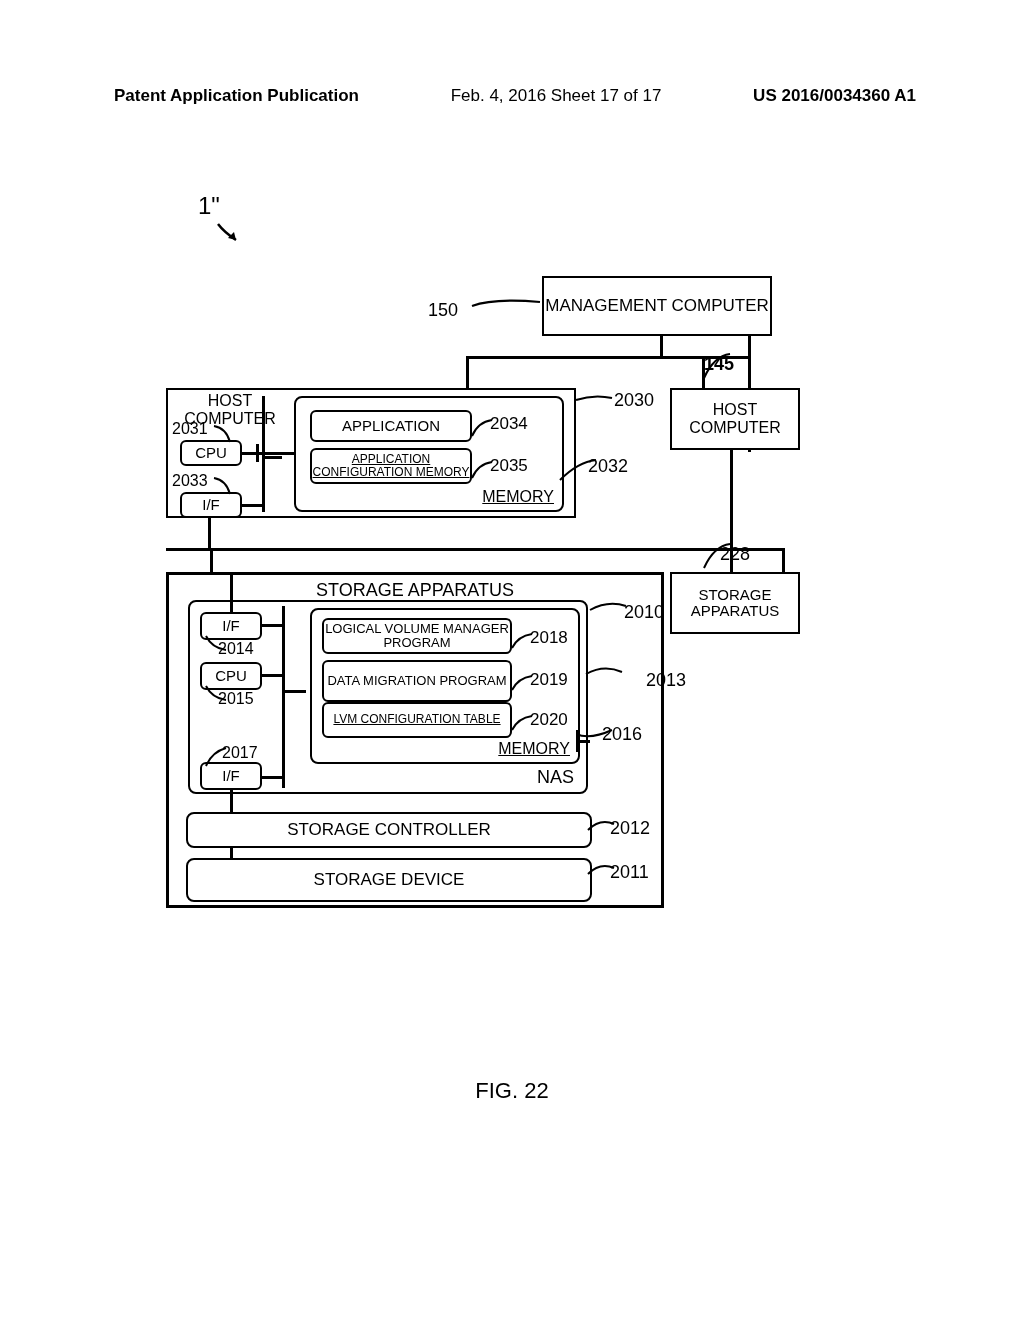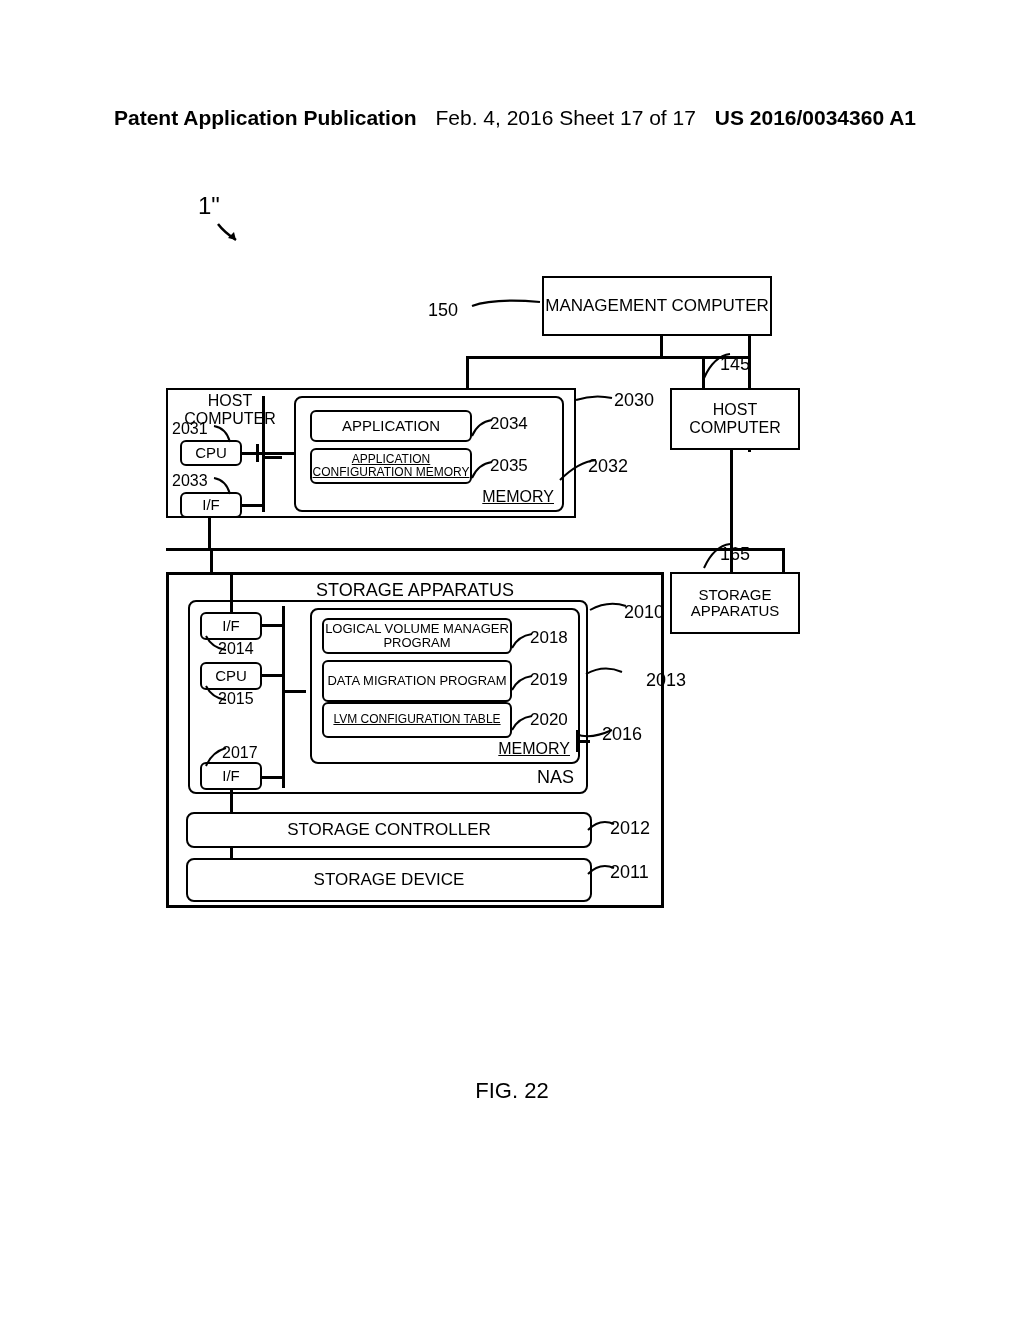--- a/index.html
+++ b/index.html
@@ -10,22 +10,21 @@
     font-family: Arial, Helvetica, sans-serif;
     color: #000;
     position: relative;
   }
   .header {
     position: absolute;
     top: 86px; left: 0; right: 0;
     display: flex;
     justify-content: space-between;
     padding: 0 108px 0 114px;
-    font-size: 21px;
-    margin-top: 20px;
+    font-size: 17px;
   }
   .header .bold { font-weight: bold; }
 
   
   .figlabel {
     position: absolute;
     top: 1078px; left: 0; right: 0;
     text-align: center;
     font-size: 22px;
   }
@@ -90,21 +89,21 @@
 <div class="lbl" style="top:300px; left:428px;">150</div>
 <svg style="top:298px; left:472px;" width="70" height="30">
   <path d="M 0 8 Q 22 0 68 4" stroke="#000" stroke-width="2.2" fill="none"></path>
 </svg>
 
 <div class="vline" style="top:336px; left:748px; height:116px;"></div>
 <div class="hline" style="top:356px; left:660px; width:90px;"></div>
 <div class="vline" style="top:336px; left:660px; height:22px;"></div>
 
 <div class="hline" style="top:548px; left:166px; width:618px;"></div>
-<div class="lbl" style="top:354px; left:720px;">145</div>
+<div class="lbl" style="top:354px; left:704px;font-weight:bold;">145</div>
 <svg style="top:354px; left:700px;" width="30" height="28">
   <path d="M 30 0 Q 14 2 4 24" stroke="#000" stroke-width="2.2" fill="none"></path>
 </svg>
 
 <div class="box" style="top:388px; left:166px; width:410px; height:130px; border-width:2.8px;"></div>
 <div style="position:absolute; top:388px; left:170px; width:120px; text-align:center; font-size:16px; line-height:1.1; padding-top:4px;">HOST COMPUTER</div>
 
 <div class="box small-round" style="top:440px; left:180px; width:62px; height:26px;">
   <span>CPU</span>
 </div>
@@ -162,21 +161,21 @@
   <span>HOST COMPUTER</span>
 </div>
 
 <div class="vline" style="top:450px; left:730px; height:98px;"></div>
 <div class="vline" style="top:356px; left:702px; height:32px;"></div>
 
 <div class="vline" style="top:518px; left:208px; height:30px;"></div>
 <div class="vline" style="top:356px; left:466px; height:32px;"></div>
 <div class="hline" style="top:356px; left:466px; width:238px;"></div>
 
-<div class="lbl" style="top:544px; left:720px;">165</div>
+<div class="lbl" style="top:544px; left:720px;">228</div>
 <svg style="top:544px; left:700px;" width="30" height="28">
   <path d="M 30 0 Q 14 2 4 24" stroke="#000" stroke-width="2" fill="none"></path>
 </svg>
 
 <div class="box" style="top:572px; left:166px; width:498px; height:336px; border-width:3px;"></div>
 <div style="position:absolute; top:580px; left:166px; width:498px; text-align:center; font-size:18px;">STORAGE APPARATUS</div>
 
 <div class="lbl" style="top:602px; left:624px; font-size:18px;">2010</div>
 <svg style="top:600px; left:590px;" width="40" height="22">
   <path d="M 36 6 Q 18 0 0 10" stroke="#000" stroke-width="2" fill="none"></path>

